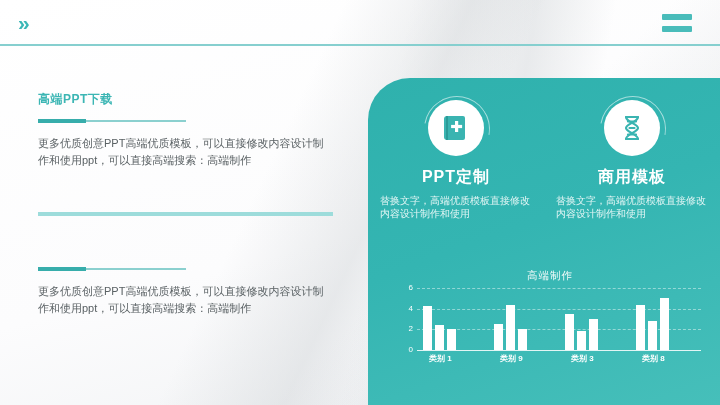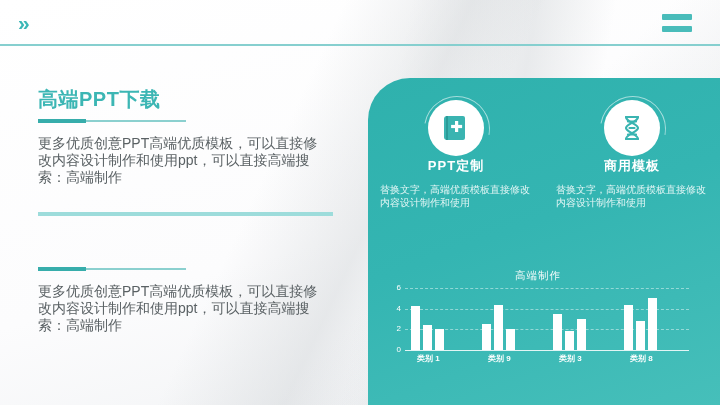--- a/index.html
+++ b/index.html
@@ -35,32 +35,32 @@
   }
   .menu-icon{
     position:absolute;right:28px;top:14px;width:30px;height:18px;
     display:flex;flex-direction:column;justify-content:space-between;
   }
   .menu-icon i{display:block;height:6px;background:#49bcba;border-radius:1px;}
 
   
   .left{position:absolute;left:38px;top:88px;width:300px;}
   .blk-title{
-    font-size:20px;font-weight:bold;color:#3cb6b4;letter-spacing:.5px;
+    font-size:12px;font-weight:bold;color:#3cb6b4;letter-spacing:.5px;
     line-height:22px;margin:0;
   }
   .accent{position:relative;height:4px;margin:9px 0 12px 0;width:148px;}
   .accent .thin{
     position:absolute;left:0;top:1px;width:148px;height:2px;background:#8bd0cf;
   }
   .accent .thick{
     position:absolute;left:0;top:0;width:48px;height:4px;background:#37adab;
   }
   .blk-body{
-    font-size:14px;color:#5a6164;line-height:17px;margin:0;width:290px;
+    font-size:11px;color:#5a6164;line-height:17px;margin:0;width:290px;
   }
   .divider{
     position:absolute;left:38px;top:212px;width:295px;height:4px;
     background:#9ddcdb;
   }
   .left2{position:absolute;left:38px;top:258px;width:300px;}
 
   
   .panel{
     position:absolute;left:368px;top:78px;width:352px;height:327px;
@@ -77,30 +77,30 @@
     border-radius:50%;
     border:1.5px solid rgba(255,255,255,.55);
     border-left-color:transparent;border-bottom-color:transparent;
     transform:rotate(-35deg);
   }
   .circle{
     position:absolute;left:0;top:0;width:56px;height:56px;border-radius:50%;
     background:#ffffff;display:flex;align-items:center;justify-content:center;
   }
   .feat-title{
-    margin-top:0;font-size:13px;font-weight:bold;color:#ffffff;
+    margin-top:11px;font-size:16px;font-weight:bold;color:#ffffff;
     letter-spacing:1px;line-height:20px;
   }
   .feat-desc{
     margin-top:7px;font-size:10px;color:#e3f6f5;line-height:13px;
     width:152px;
   }
 
   
-  .chart-block{position:absolute;left:0;top:190px;width:340px;height:120px;}
+  .chart-block{position:absolute;left:12px;top:190px;width:340px;height:120px;}
   .chart-title{
     text-align:center;font-size:10.5px;color:#f2fbfa;line-height:14px;
     margin:0 0 6px 0;letter-spacing:1px;
   }
   .plot{
     position:relative;margin:0 auto;width:302px;height:76px;
   }
   .ylabels{
     position:absolute;left:0;top:0;width:14px;height:62px;
   }

